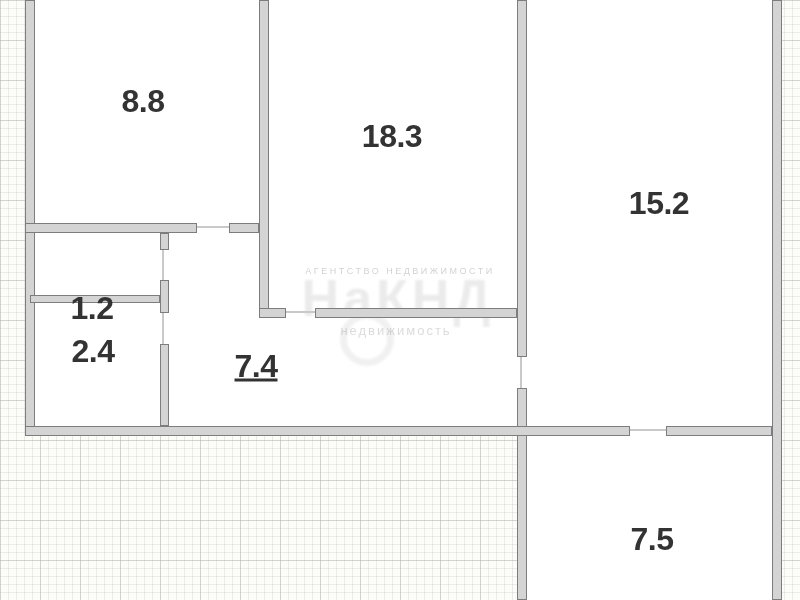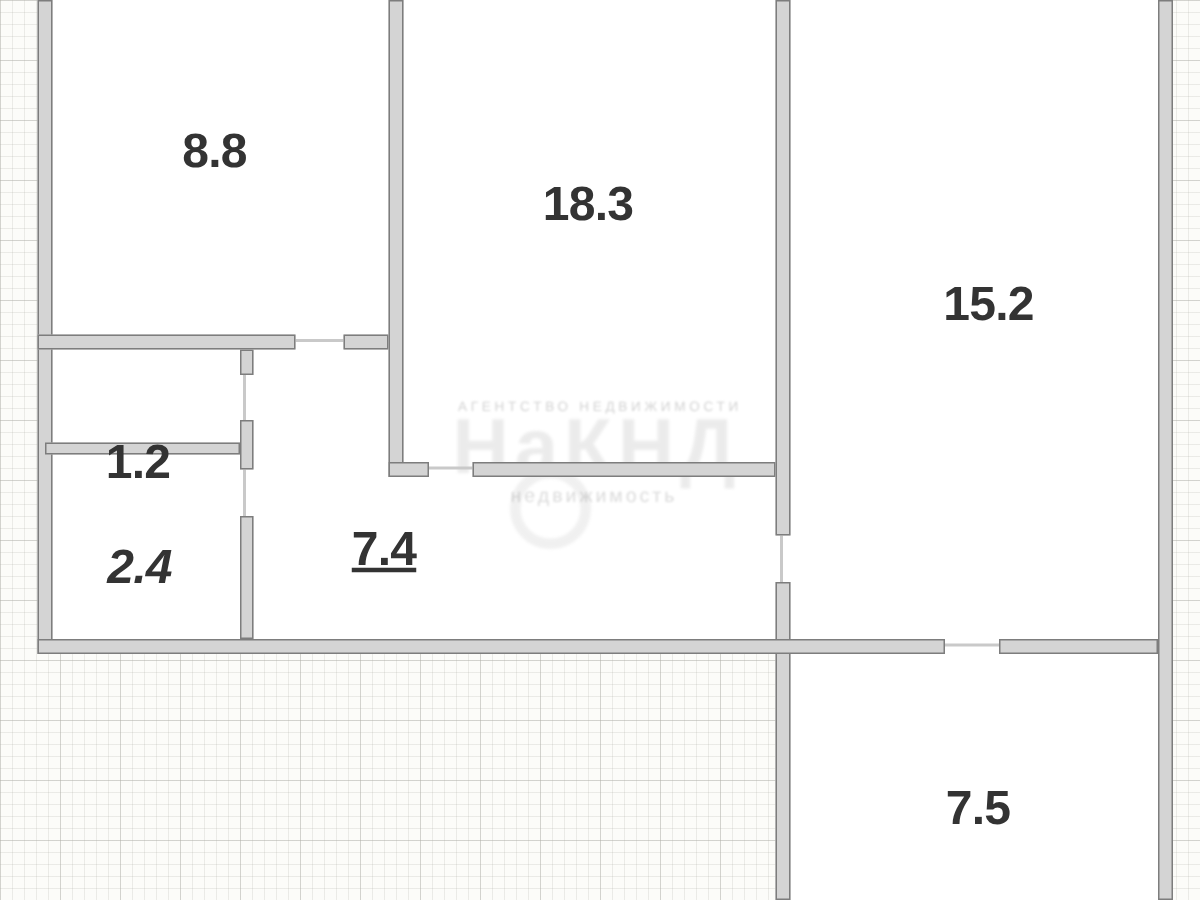--- a/index.html
+++ b/index.html
@@ -84,17 +84,17 @@
   <div class="wall" style="left:160px;top:344px;width:9px;height:82px;"></div>
   <div class="wall" style="left:259px;top:308px;width:27px;height:10px;"></div>
   <div class="wall" style="left:315px;top:308px;width:202px;height:10px;"></div>
   <div class="wall" style="left:25px;top:426px;width:605px;height:10px;"></div>
   <div class="wall" style="left:666px;top:426px;width:106px;height:10px;"></div>
 
   <div class="rlabel" style="left:143px;top:101px;">8.8</div>
   <div class="rlabel" style="left:392px;top:136px;">18.3</div>
   <div class="rlabel" style="left:659px;top:203px;">15.2</div>
   <div class="rlabel" style="left:92px;top:266px;margin-top:42px;">1.2</div>
-  <div class="rlabel" style="left:93px;top:378px;font-style:italic;">2.4</div>
+  <div class="rlabel" style="left:93px;top:351px;">2.4</div>
   <div class="rlabel" style="left:256px;top:366px;text-decoration:underline;">7.4</div>
   <div class="rlabel" style="left:652px;top:539px;">7.5</div>
 
 </div>
 
 </body></html>

